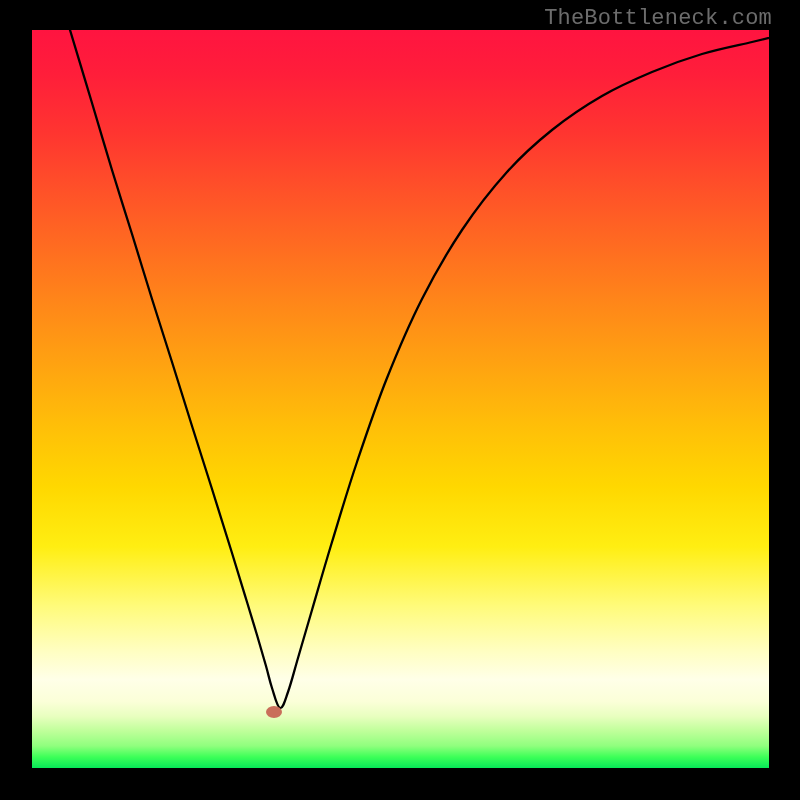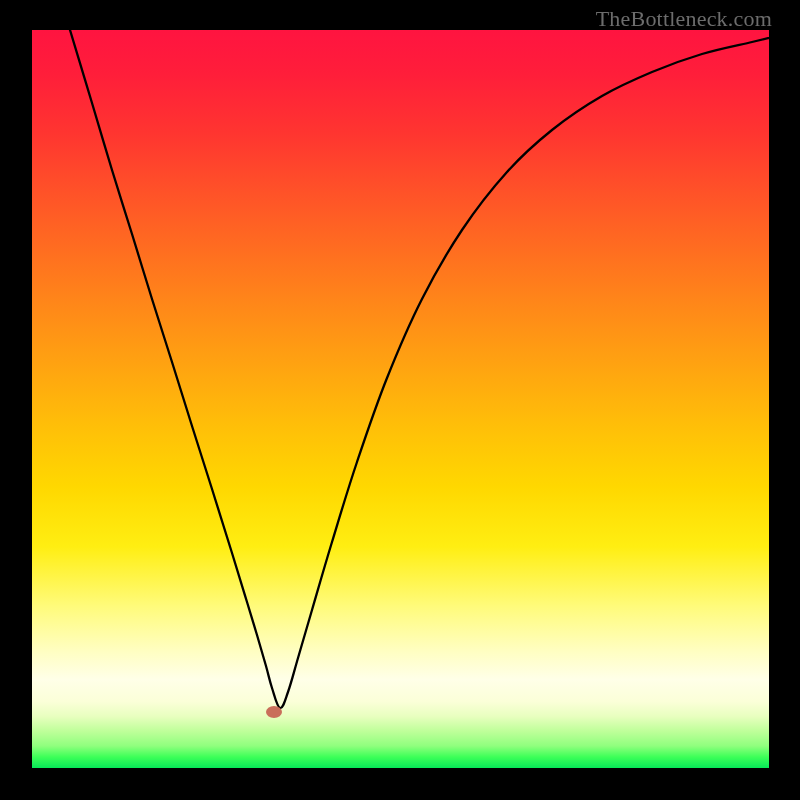--- a/index.html
+++ b/index.html
@@ -35,21 +35,21 @@
       #bfff9a 95%,
       #90ff7e 97%,
       #3dff58 98.5%,
       #07e858 100%
     );
   }
   .watermark {
     position: absolute;
     top: 6px;
     right: 28px;
-    font-family: Liberation Serif, serif;
+    font-family: Liberation Mono, monospace;
     font-size: 22px;
     font-weight: 500;
     color: #6c6c6c;
     letter-spacing: 0.2px;
   }
   .curve {
     position: absolute;
     left: 0;
     top: 0;
     width: 737px;

